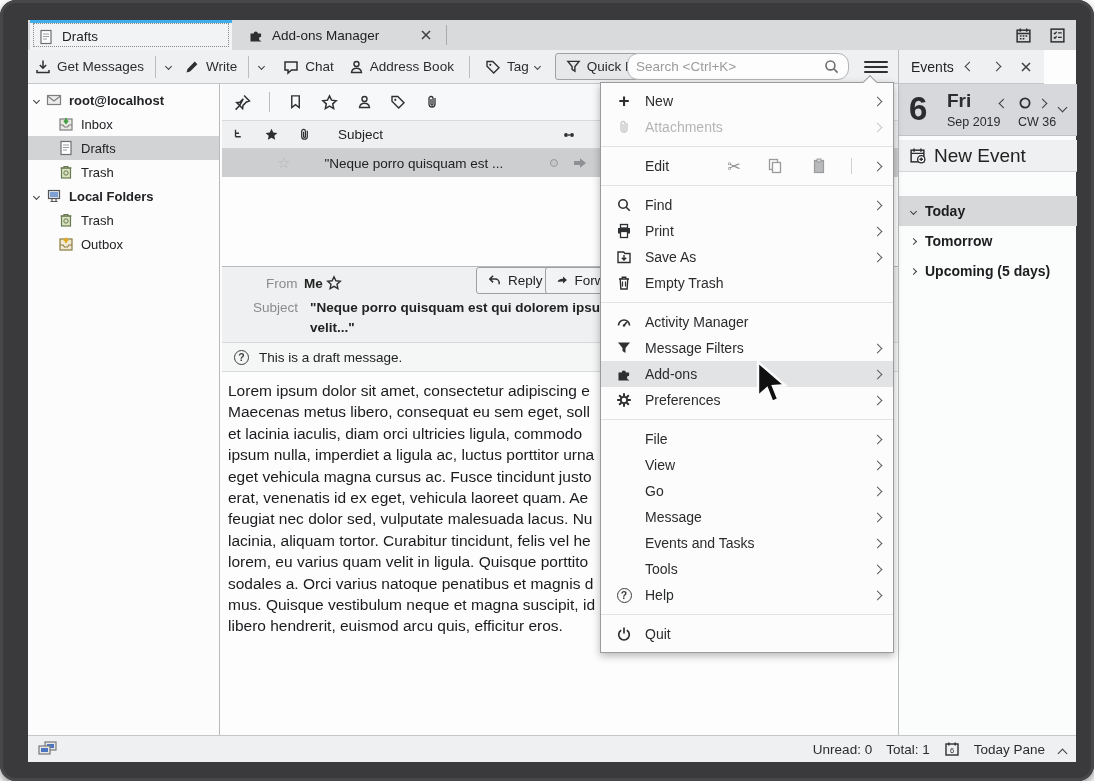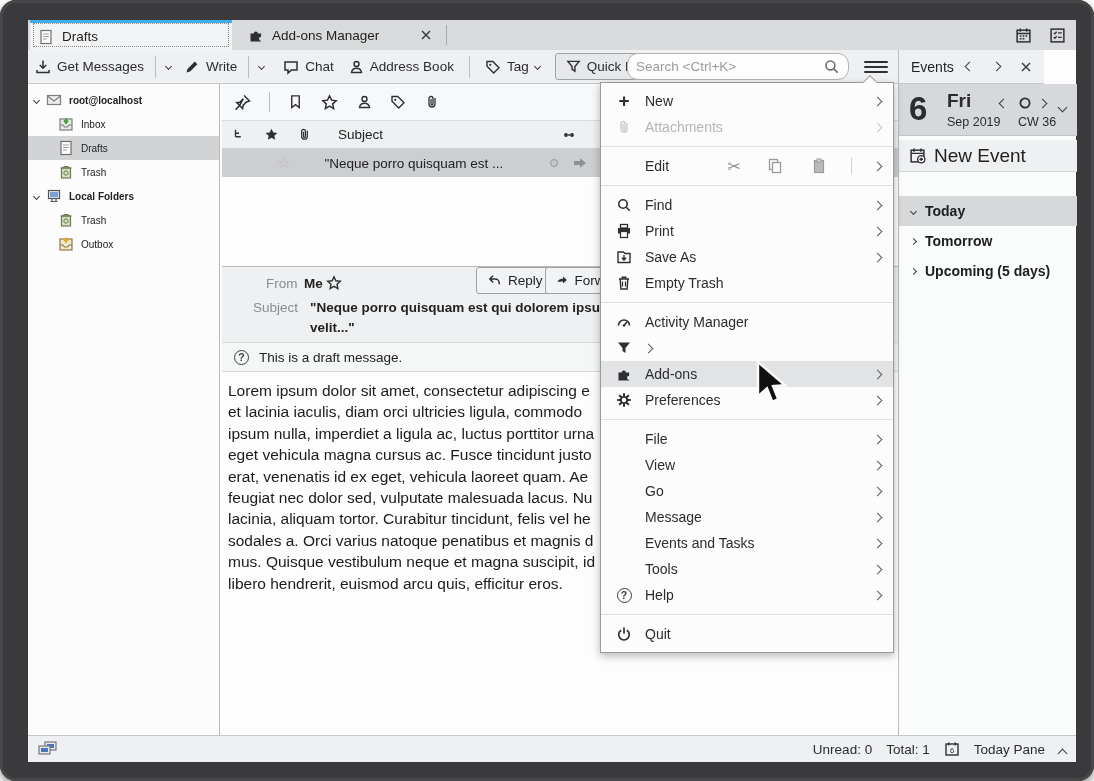--- a/index.html
+++ b/index.html
@@ -29,21 +29,21 @@
   .burger i{display:block;height:2px;background:#2e2f31;border-radius:1px;}
 
   
   .events-hd{position:absolute;left:870px;top:30px;width:146px;height:34px;background:#eff0f1;border-bottom:1px solid #c6c7c8;border-left:1px solid #bcbdbe;display:flex;align-items:center;font-size:14px;color:#232426;}
   .todaypane{position:absolute;left:870px;top:64px;width:178px;height:651px;background:#fbfcfc;border-left:1px solid #bcbdbe;}
   .dateblock{position:absolute;left:0;top:0;width:178px;height:52px;background:#d6d8db;border-bottom:1px solid #c2c3c5;}
   .newevent{position:absolute;left:0;top:56px;width:178px;height:32px;background:#eff0f1;border-bottom:1px solid #d4d5d6;display:flex;align-items:center;gap:8px;padding:0 10px;font-size:19px;}
   .tprow{position:absolute;left:0;width:178px;height:30px;display:flex;align-items:center;gap:9px;padding:0 12px;font-size:14px;font-weight:bold;color:#1c1d1f;}
 
   
-  .folderpane{position:absolute;left:0;top:64px;width:192px;height:651px;background:#fcfcfd;border-right:1px solid #b9babb;font-size:10px;}
+  .folderpane{position:absolute;left:0;top:64px;width:192px;height:651px;background:#fcfcfd;border-right:1px solid #b9babb;font-size:13px;}
   .frow{position:absolute;left:0;width:191px;height:24px;display:flex;align-items:center;gap:7px;}
   .frow .lbl{color:#212224;}
   .bold{font-weight:bold;}
 
   
   .qfbar{position:absolute;left:194px;top:64px;width:676px;height:37px;background:#f7f8f9;border-bottom:1px solid #d9dadb;display:flex;align-items:center;gap:18px;padding:0 12px;}
   .listhdr{position:absolute;left:194px;top:101px;width:676px;height:28px;background:#eff0f1;border-bottom:1px solid #d0d1d2;display:flex;align-items:center;font-size:13.5px;color:#212224;}
   .listrow{position:absolute;left:194px;top:129px;width:676px;height:28px;background:#cdced0;display:flex;align-items:center;font-size:13.5px;color:#212224;}
   .listempty{position:absolute;left:194px;top:157px;width:676px;height:89px;background:#fdfdfe;}
   .msghdr{position:absolute;left:194px;top:246px;width:676px;height:76px;background:#eef0f1;border-top:1px solid #b9babb;font-size:13.5px;}
@@ -367,26 +367,28 @@
       <span class="hlabel abs" style="left:31px;top:33px">Subject</span>
       <div class="abs bold nowrap" style="left:88px;top:33px;width:584px">"Neque porro quisquam est qui dolorem ipsum quia dolor sit amet, consectetur, adipisci</div>
       <div class="abs bold" style="left:88px;top:53px">velit..."</div>
     </div>
     <div class="notice">
       <span class="helpcirc">?</span>
       <span>This is a draft message.</span>
     </div>
     <div class="bodytext">
       <div>Lorem ipsum dolor sit amet, consectetur adipiscing e</div>
+      <div>Maecenas metus libero, consequat eu sem eget, soll</div>
       <div>et lacinia iaculis, diam orci ultricies ligula, commodo</div>
       <div>ipsum nulla, imperdiet a ligula ac, luctus porttitor urna</div>
       <div>eget vehicula magna cursus ac. Fusce tincidunt justo</div>
       <div>erat, venenatis id ex eget, vehicula laoreet quam. Ae</div>
       <div>feugiat nec dolor sed, vulputate malesuada lacus. Nu</div>
       <div>lacinia, aliquam tortor. Curabitur tincidunt, felis vel he</div>
+      <div>lorem, eu varius quam velit in ligula. Quisque porttito</div>
       <div>sodales a. Orci varius natoque penatibus et magnis d</div>
       <div>mus. Quisque vestibulum neque et magna suscipit, id</div>
       <div>libero hendrerit, euismod arcu quis, efficitur eros.</div>
     </div>
 
     <div class="statusbar">
       <svg class="ic" width="20" height="16" viewBox="0 0 20 16">
           <rect x="7" y="1" width="11" height="8" fill="#e7e7e7" stroke="#77787a" stroke-width="1.2"></rect>
           <rect x="9" y="3" width="7" height="4" fill="#4a74c0"></rect>
           <rect x="1" y="5" width="11" height="8" fill="#e7e7e7" stroke="#77787a" stroke-width="1.2"></rect>
@@ -493,20 +495,21 @@
             </svg>
           </span>
         <span class="mlabel">Activity Manager</span>
       </div>
       <div class="mrow">
         <span class="mic">
             <svg class="ic" width="16" height="16" viewBox="0 0 16 16">
               <path d="M2 2.5h12L9.5 8v5L6.5 11V8z" fill="#2e2f31"></path>
             </svg>
           </span>
+        <span class="mlabel">Message Filters</span>
           <span class="chev"></span>
       </div>
       <div class="mrow hl">
         <span class="mic">
             <svg class="ic" width="16" height="16" viewBox="0 0 16 16">
               <path d="M2.5 6.5h3.2a2 2 0 1 1 4.2 0h3.2v3.2a2 2 0 1 0 0 4.2v.6H2.5z" fill="#2e2f31"></path>
             </svg>
           </span>
         <span class="mlabel">Add-ons</span>
           <span class="chev"></span>

